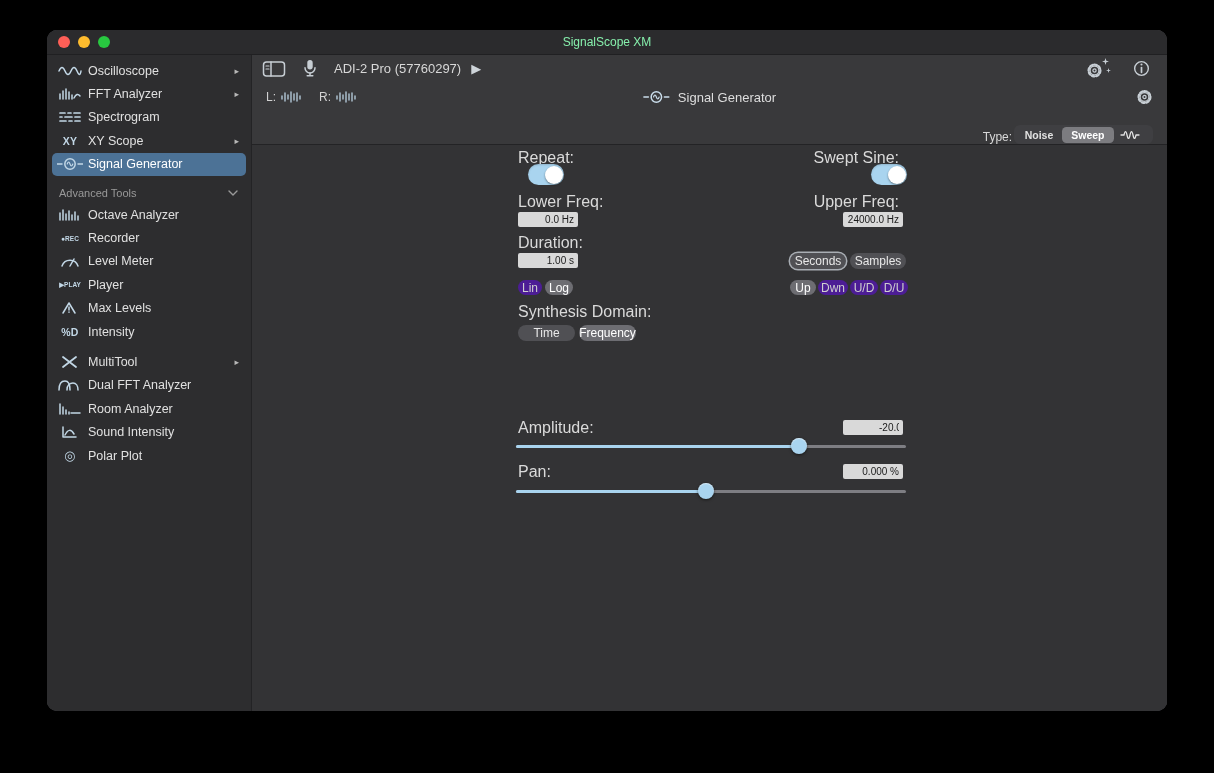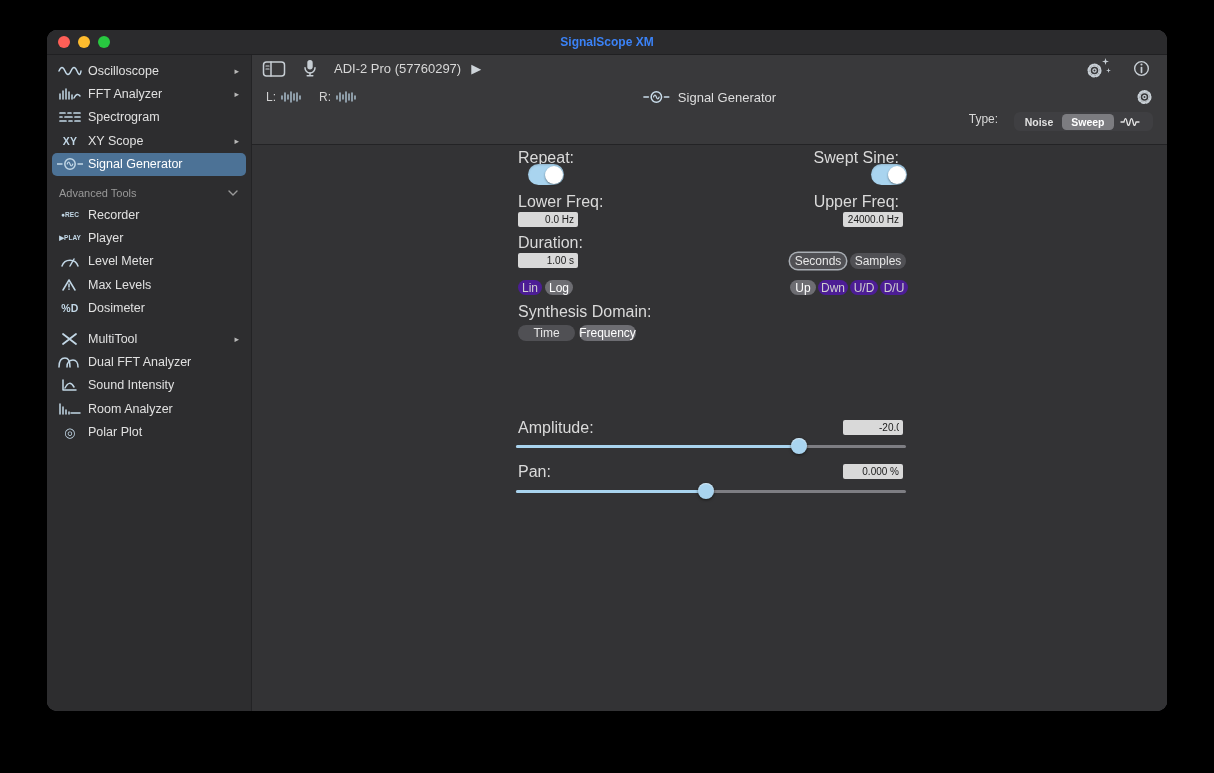--- a/index.html
+++ b/index.html
@@ -16,21 +16,21 @@
   }
   .window{
     position:absolute;left:47px;top:30px;width:1120px;height:681px;
     background:#333335;border-radius:10px;overflow:hidden;
     box-shadow:0 25px 70px rgba(0,0,0,.75), inset 0 0 0 1px #3e3e41;
     display:flex;flex-direction:column;
   }
   
   .titlebar{height:25px;background:#2b2b2d;border-bottom:1px solid #202022;
     position:relative;display:flex;align-items:center;justify-content:center;flex:none;}
-  .title{font-size:12px;font-weight:bold;color:#3b82f6;}
+  .title{font-size:12px;font-weight:normal;color:#86efac;}
   .traffic{position:absolute;left:11px;top:50%;transform:translateY(-50%);display:flex;gap:8px;}
   .tl{width:12px;height:12px;border-radius:50%;}
   .tl.red{background:#ff5f57;}.tl.yellow{background:#febc2e;}.tl.green{background:#28c840;}
   
   .winbody{flex:1;display:flex;min-height:0;}
   .sidebar{width:205px;background:#2d2d2f;border-right:1px solid #232325;padding-top:4px;flex:none;overflow:hidden;}
   .section{margin-bottom:7px;}
   .section-header{display:flex;align-items:center;justify-content:space-between;
     height:20px;padding:0 13px 0 12px;color:#999;font-size:11px;}
   .item{display:flex;align-items:center;height:23.4px;margin:0 5px;padding:0 4px 0 4px;
@@ -50,21 +50,21 @@
   .row1-right{margin-left:auto;display:flex;align-items:center;gap:20px;color:#c7ced4;}
   .icon-btn{display:flex;align-items:center;justify-content:center;}
   .row1 .micwrap{margin-left:16px;}
   .row2{height:30px;position:relative;display:flex;align-items:center;padding:0 14px;flex:none;color:#d2d2d2;}
   .chan{display:flex;align-items:center;gap:5px;font-size:12px;margin-right:16px;color:#d2d2d2;}
   .chan .chip{color:#bcd3e4;display:flex;align-items:center;}
   .center-title{position:absolute;left:50%;top:0;height:100%;transform:translateX(-50%);
     display:flex;align-items:center;gap:9px;color:#c9dcea;}
   .tool-title{font-size:13px;color:#dedede;}
   .row2-gear{position:absolute;right:13px;top:50%;transform:translateY(-50%);color:#c7ced4;}
-  .row3{height:33px;display:flex;align-items:flex-start;justify-content:flex-end;gap:16px;
+  .row3{height:33px;display:flex;align-items:flex-end;justify-content:flex-end;gap:2px;
     padding:0 14px;border-bottom:1px solid #232325;flex:none;}
   .type-label{font-size:12px;color:#d8d8d8;}
   .seg{display:flex;background:#3f3f42;border-radius:6px;padding:1.5px;height:19px;align-items:stretch;font-weight:bold;}
   .seg-opt{min-width:42px;padding:0 9px;display:flex;align-items:center;justify-content:center;
     font-size:10.5px;color:#e2e2e2;border-radius:4.5px;}
   .seg-opt.selected{background:#7c7c80;color:#fff;}
   .seg-opt.iconopt{min-width:34px;padding:0 6px;}
   
   .content{flex:1;position:relative;background:#333335;min-height:0;}
   .clabel{position:absolute;font-size:16px;color:#dadada;white-space:nowrap;}
@@ -233,51 +233,59 @@
 
       <div class="section">
         <div class="section-header">
           <span>Advanced Tools</span>
           <svg width="10" height="6">
               <use href="#sym-chev"></use>
             </svg>
         </div>
         <div class="item">
           <span class="icbox">
+              <svg width="24" height="14">
+                <use href="#sym-octave"></use>
+              </svg>
+            </span>
+          <span class="lbl">Octave Analyzer</span>
+        </div>
+        <div class="item">
+          <span class="icbox">
               <span class="glyph tiny">●REC</span>
             </span>
           <span class="lbl">Recorder</span>
-        </div>
-        <div class="item">
-          <span class="icbox">
-              <span class="glyph tiny">▶PLAY</span>
-            </span>
-          <span class="lbl">Player</span>
         </div>
         <div class="item">
           <span class="icbox">
               <svg width="20" height="14">
                 <use href="#sym-meter"></use>
               </svg>
             </span>
           <span class="lbl">Level Meter</span>
         </div>
         <div class="item">
           <span class="icbox">
+              <span class="glyph tiny">▶PLAY</span>
+            </span>
+          <span class="lbl">Player</span>
+        </div>
+        <div class="item">
+          <span class="icbox">
               <svg width="20" height="14">
                 <use href="#sym-max"></use>
               </svg>
             </span>
           <span class="lbl">Max Levels</span>
         </div>
         <div class="item">
           <span class="icbox">
               <span class="glyph">%D</span>
             </span>
-          <span class="lbl">Dosimeter</span>
+          <span class="lbl">Intensity</span>
         </div>
       </div>
 
       <div class="section">
         <div class="item">
           <span class="icbox">
               <svg width="20" height="14">
                 <use href="#sym-multitool"></use>
               </svg>
             </span>
@@ -287,33 +295,33 @@
         <div class="item">
           <span class="icbox">
               <svg width="24" height="14">
                 <use href="#sym-dualfft"></use>
               </svg>
             </span>
           <span class="lbl">Dual FFT Analyzer</span>
         </div>
         <div class="item">
           <span class="icbox">
+              <svg width="24" height="14">
+                <use href="#sym-room"></use>
+              </svg>
+            </span>
+          <span class="lbl">Room Analyzer</span>
+        </div>
+        <div class="item">
+          <span class="icbox">
               <svg width="20" height="14">
                 <use href="#sym-intensity"></use>
               </svg>
             </span>
           <span class="lbl">Sound Intensity</span>
-        </div>
-        <div class="item">
-          <span class="icbox">
-              <svg width="24" height="14">
-                <use href="#sym-room"></use>
-              </svg>
-            </span>
-          <span class="lbl">Room Analyzer</span>
         </div>
         <div class="item">
           <span class="icbox">
               <span class="glyph big">◎</span>
             </span>
           <span class="lbl">Polar Plot</span>
         </div>
       </div>
     </aside>
 

